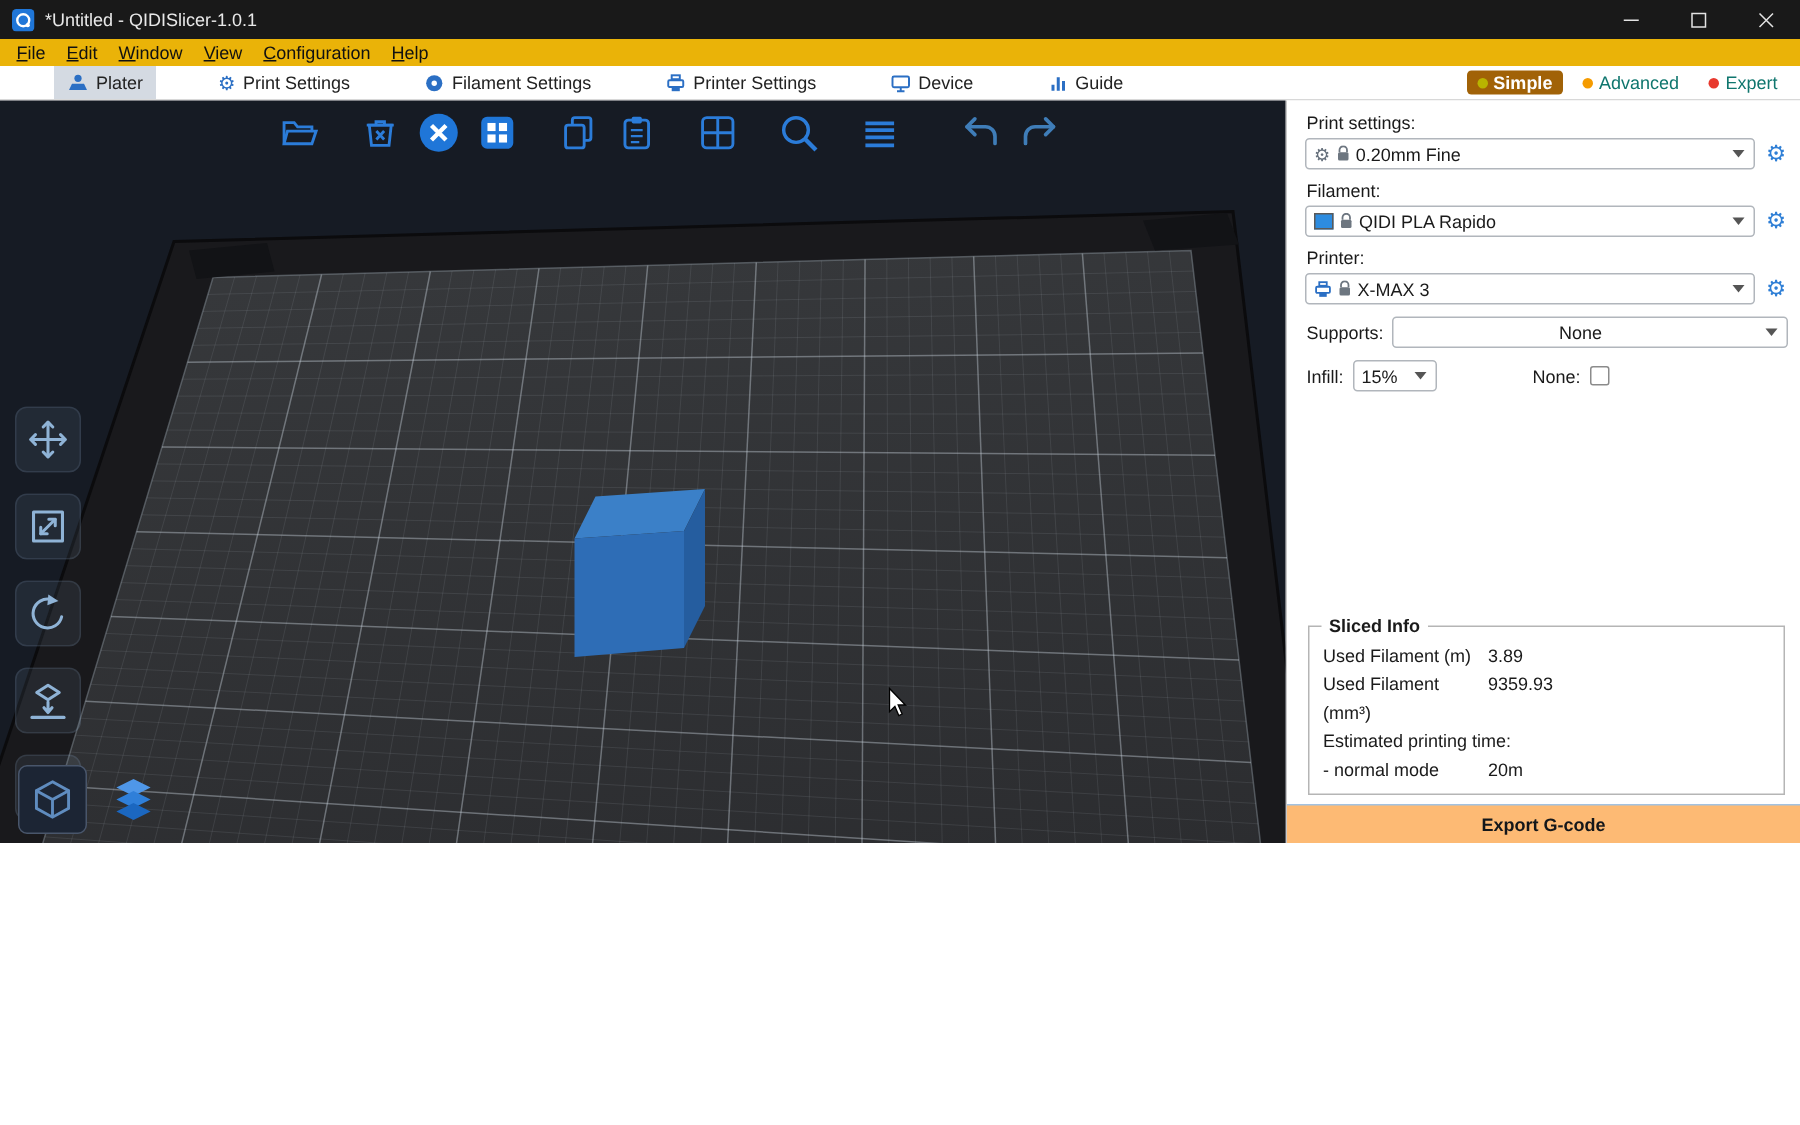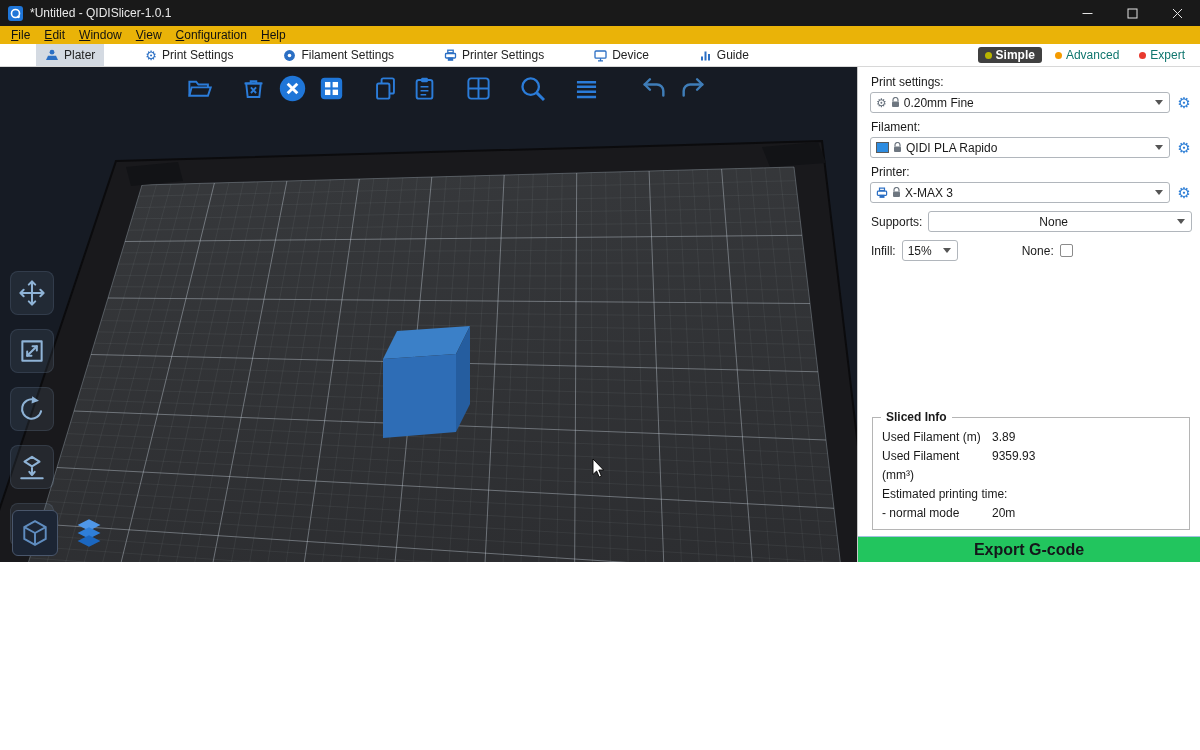--- a/index.html
+++ b/index.html
@@ -24,21 +24,21 @@
   
   .tabbar { height: 23px; background: #ffffff; border-bottom: 1px solid #d8d8d8;
     display: flex; align-items: center; padding: 0 8px 0 4px; font-size: 12px;
     color: #222; flex: 0 0 auto; }
   .tab { display: flex; align-items: center; gap: 5px; padding: 0 9px; height: 100%; margin-left: 32px; }
   .tab.active { background: #d4dae2; }
   .tab-icon { display: flex; }
   .modes { margin-left: auto; display: flex; align-items: center; gap: 6px; }
   .mode { display: flex; align-items: center; gap: 4px; padding: 1px 7px;
     border-radius: 3px; font-size: 12px; color: #0f766e; }
-  .mode.active { background: #404040; color: #fff; font-weight: bold; }
+  .mode.active { background: #a16207; color: #fff; font-weight: bold; }
   .dot { width: 7px; height: 7px; border-radius: 50%; }
   .dot-simple { background: #b9b400; }
   .dot-advanced { background: #f59b00; }
   .dot-expert { background: #e8392e; }
 
   
   .main { flex: 1; display: flex; height: 683px; }
   .viewport { width: 857px; position: relative; background: #161b24; overflow: hidden; }
   .scene { position: absolute; left: 0; top: 0; }
 
@@ -81,22 +81,22 @@
   .checkbox { width: 13px; height: 13px; border: 1px solid #8b8b8b; border-radius: 2px; background: #fff; }
   .spacer-flex { flex: 1; }
 
   .sliced-info { border: 1px solid #b5b5b5; margin: 10px 2px 6px 2px; position: relative;
     padding: 10px 6px 6px 6px; background: #fff; }
   .sliced-title { position: absolute; top: -8px; left: 8px; background: #fff;
     padding: 0 5px; font-weight: bold; font-size: 12px; }
   .si-row { display: flex; line-height: 19px; padding-left: 3px; }
   .si-label { width: 110px; }
 
-  .export-btn { height: 26px; width: 100%; background: #22c55e; border: none;
-    border-top: 1px solid #a3c2e0; font-weight: bold; font-size: 16px; color: #14171a;
+  .export-btn { height: 26px; width: 100%; background: #fdba74; border: none;
+    border-top: 1px solid #a3c2e0; font-weight: bold; font-size: 12px; color: #14171a;
     font-family: "Liberation Sans", sans-serif; }
 
   svg.icon { display: block; }
 </style>
 </head>
 <body>
 
 <div class="app">
 
   <header class="titlebar">

